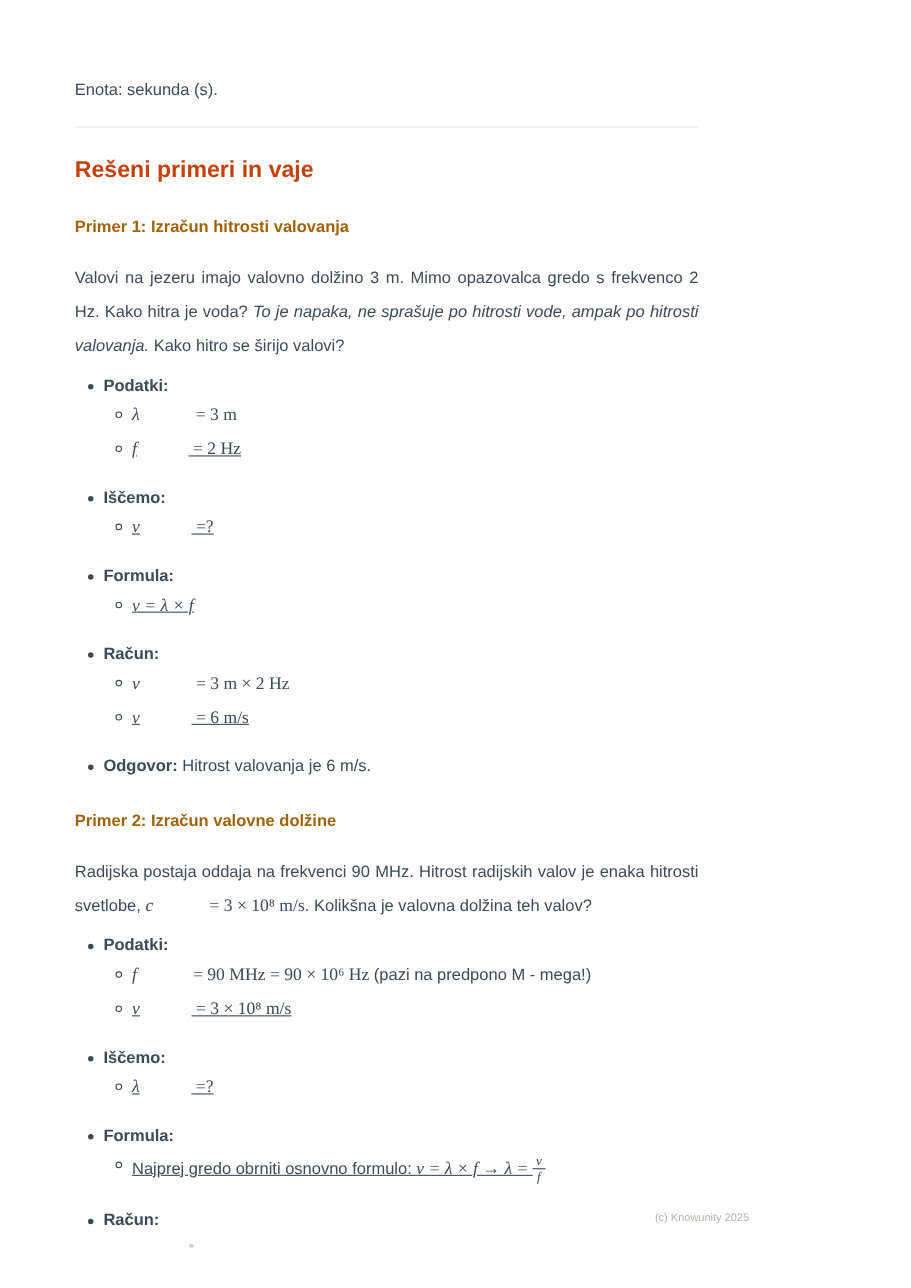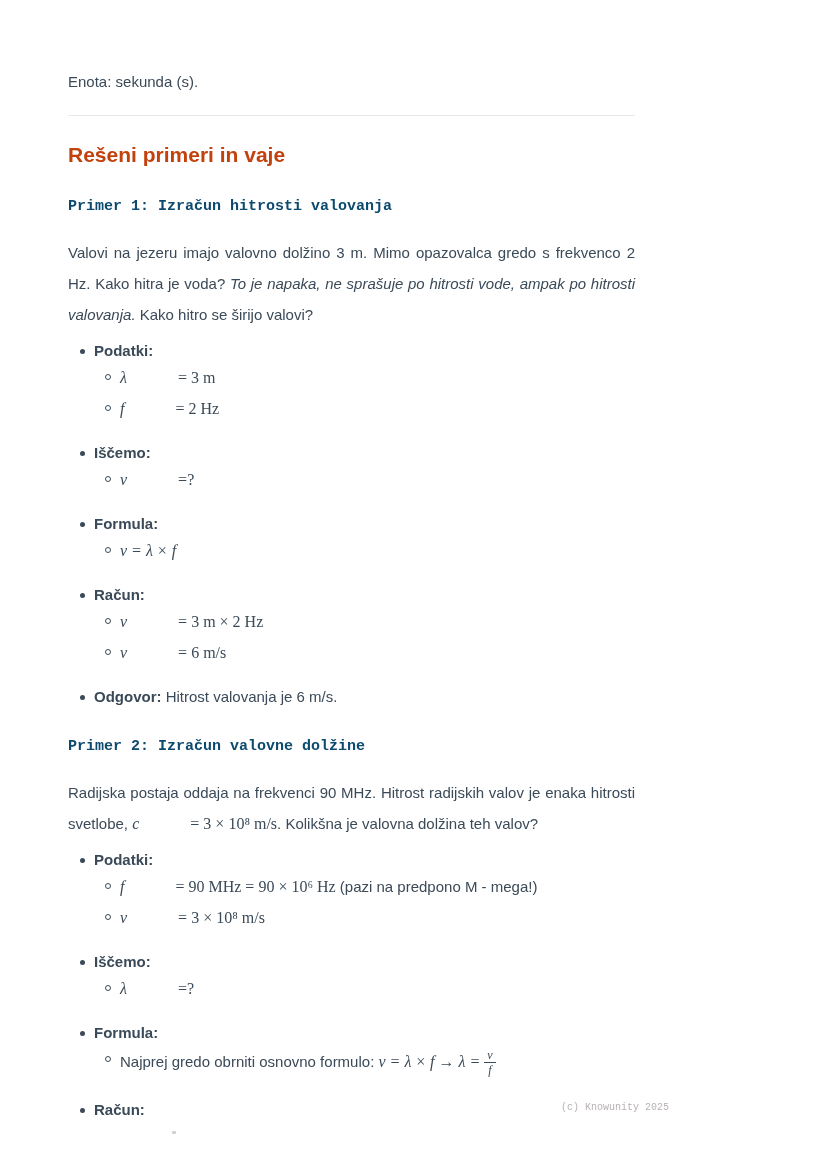--- a/index.html
+++ b/index.html
@@ -18,21 +18,21 @@
 
   .unit-line{margin:72px 0 0 0;font-size:15px;line-height:20px;}
 
   .divider{border:none;border-top:1px solid #e9e9e9;margin:23px 0 0 0;height:0;}
 
   h1.section-heading{
     margin:27px 0 0 0;font-size:21px;line-height:24px;font-weight:bold;color:#c2410c;
   }
   .lead{margin:20px 0 0 0;font-size:15px;line-height:20px;}
 
-  h2.example-title{margin:30px 0 0 0;font-size:15px;line-height:20px;font-weight:bold;color:#0c4a6e;font-family:Liberation Mono, monospace;}
+  h2.example-title{margin:30px 0 0 0;font-size:15px;line-height:20px;font-weight:bold;color:#a16207;}
 
   p.problem{
     margin:20px 0 0 0;font-size:15px;line-height:31px;text-align:justify;
   }
   .it{font-style:italic;}
 
   
   .math{font-family:"Liberation Serif","DejaVu Serif",serif;font-size:16px;margin-left:47px;}
   .mvar{font-family:"Liberation Serif","DejaVu Serif",serif;font-size:16px;font-style:italic;}
   .frac{display:inline-block;vertical-align:-0.55em;text-align:center;line-height:1;font-size:12px;font-family:"Liberation Serif","DejaVu Serif",serif;font-style:italic;}
@@ -43,29 +43,29 @@
   ul.l1{list-style:none;margin:11px 0 0 0;padding:0;}
   ul.l1 > li{position:relative;padding-left:26px;margin-bottom:24px;}
   ul.l1 > li::before{
     content:"";position:absolute;left:12px;top:8px;width:5px;height:5px;border-radius:50%;background:#3b4a58;
   }
   .l1-label{font-size:15px;line-height:20px;font-weight:bold;display:inline;}
   .l1-text{font-size:15px;line-height:20px;display:inline;}
 
   ul.l2{list-style:none;margin:6px 0 0 0;padding:0;}
   ul.l2 > li{position:relative;padding-left:26px;margin-bottom:10px;font-size:15px;line-height:21px;}
-  ul.l2 > li:last-child{margin-bottom:0;}
+  ul.l2 > li:last-child{margin-bottom:0;text-decoration:underline;}
   ul.l2 > li::before{
     content:"";position:absolute;left:11px;top:7px;width:4px;height:4px;border-radius:50%;
     border:1.5px solid #3b4a58;background:transparent;
   }
 
   .footer{
-    position:absolute;top:1102px;right:55px;z-index:2;
-    font-size:10px;line-height:12px;color:#b7b2b1;font-family:Liberation Mono, monospace;
+    position:absolute;top:1102px;right:43px;z-index:2;
+    font-size:10px;line-height:12px;color:#b7b2b1;
   }
   .cutoff-mark{position:absolute;left:172px;top:1131px;width:4px;height:3px;background:#ccd1d6;z-index:2;border-radius:1px;}
 </style>
 </head>
 <body>
 
 <div class="page">
 
   <div class="stripe-fill"></div>
   <div class="stripe-edge"></div>

